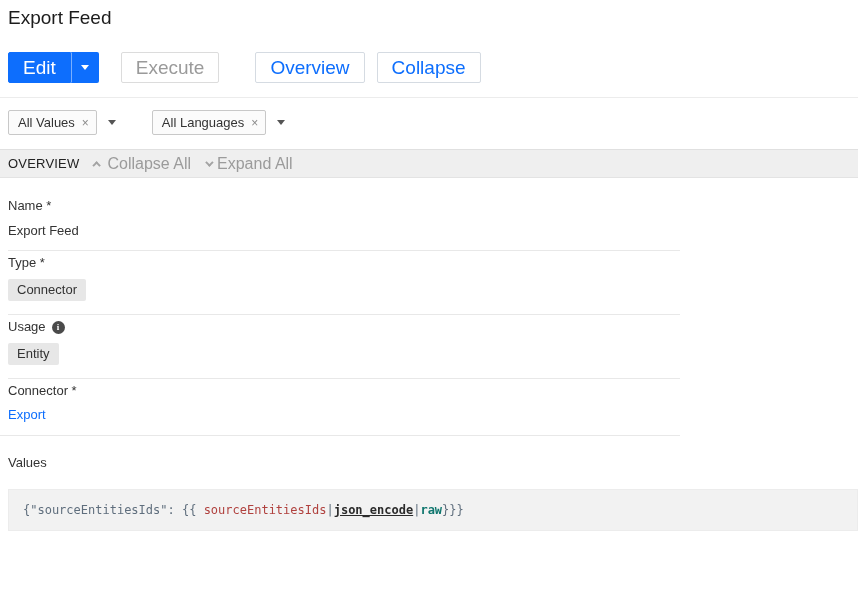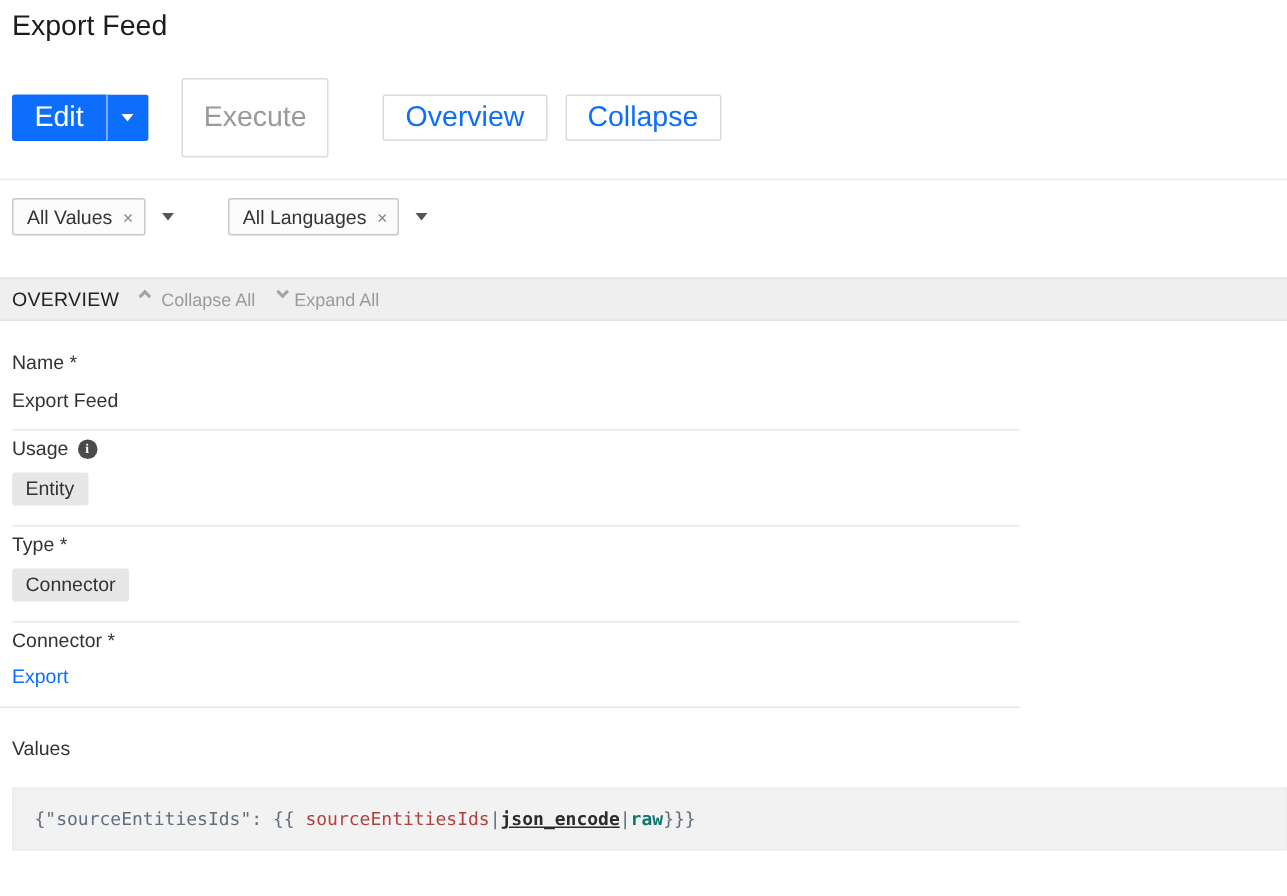--- a/index.html
+++ b/index.html
@@ -27,45 +27,45 @@
     padding:7px 14px;border-radius:2px 0 0 2px;line-height:15px;
   }
   .btn-caret{
     background:var(--primary);border:1px solid var(--primary);
     border-left:1px solid rgba(255,255,255,0.45);
     padding:7px 9px;border-radius:0 2px 2px 0;display:flex;align-items:center;
   }
   .caret-down-white{width:0;height:0;border-left:4px solid transparent;border-right:4px solid transparent;border-top:5px solid #fff;}
   .btn-default{
     background:#fff;color:var(--muted);border:1px solid #dcdcdc;
-    padding:18px 14px;border-radius:2px;margin-left:22px;line-height:15px;
+    padding:7px 14px;border-radius:2px;margin-left:22px;line-height:15px;
   }
   .btn-outline{
     background:#fff;color:var(--primary);border:1px solid #d5dbe2;
     padding:7px 14px;border-radius:2px;line-height:15px;
   }
   .btn-outline.first{margin-left:36px;}
   .btn-outline + .btn-outline{margin-left:12px;}
   
-  .filter-row{display:flex;align-items:center;gap:36px;padding:12px 8px 28px 8px;border-bottom:1px solid var(--border-mid);}
+  .filter-row{display:flex;align-items:center;gap:36px;padding:12px 8px 14px 8px;border-bottom:1px solid var(--border-mid);}
   .filter{display:inline-flex;align-items:center;gap:11px;cursor:pointer;}
   .tag{
     display:inline-flex;align-items:center;gap:7px;
     border:1px solid #c8c8c8;background:#fbfbfb;border-radius:2px;
     padding:4px 7px 4px 9px;color:#333;
   }
   .tag .remove{color:#8a8a8a;font-size:12px;line-height:12px;cursor:pointer;}
   .caret-down-dark{width:0;height:0;border-left:4px solid transparent;border-right:4px solid transparent;border-top:5px solid #555;}
   
   .section-bar{
     display:flex;align-items:center;background:#efefef;
     border-bottom:1px solid #e3e3e3;padding:6px 8px;height:28px;
   }
   .section-title{font-size:13px;color:#222;margin-right:16px;letter-spacing:.2px;}
-  .section-link{display:inline-flex;align-items:flex-start;gap:6px;color:#9b9b9b;font-size:12px;text-decoration:none;margin-right:14px;cursor:pointer;}
+  .section-link{display:inline-flex;align-items:center;gap:6px;color:#9b9b9b;font-size:16px;text-decoration:none;margin-right:14px;cursor:pointer;}
   .chev{display:inline-block;width:6px;height:6px;border-left:2px solid #a3a3a3;border-top:2px solid #a3a3a3;}
   .chev.up{transform:rotate(45deg) translateY(2px);}
   .chev.down{transform:rotate(225deg) translateY(2px);}
   
   .form-grid{display:grid;grid-template-columns:672px 1fr;column-gap:16px;padding:16px 8px 0 8px;}
   .field{padding:4px 0 13px 0;border-bottom:1px solid #e8e8e8;}
   .field.no-border{border-bottom:none;}
   .flabel{color:#333;line-height:16px;margin-bottom:8px;display:inline-block;}
   .flabel-row{margin-bottom:8px;display:flex;align-items:center;gap:6px;}
   .flabel-row .flabel{margin-bottom:0;}
@@ -147,29 +147,29 @@
   </div>
 
   <div class="form-grid">
 
     <div class="col-left">
       <div class="field row1">
         <div class="flabel">Name *</div>
         <div class="fvalue">Export Feed</div>
       </div>
       <div class="field">
+        <div class="flabel">Type *</div>
+        <div><span class="chip-value">Connector</span></div>
+      </div>
+      <div class="field">
         <div class="flabel-row">
           <span class="flabel">Usage</span>
           <span class="info-icon"></span>
         </div>
         <div><span class="chip-value">Entity</span></div>
-      </div>
-      <div class="field">
-        <div class="flabel">Type *</div>
-        <div><span class="chip-value">Connector</span></div>
       </div>
       <div class="field no-border">
         <div class="flabel">Connector *</div>
         <div><a class="link">Export</a></div>
       </div>
     </div>
 
   </div>
 
   <div class="payload" style="border-top:1px solid #e8e8e8; width:680px;"></div>

